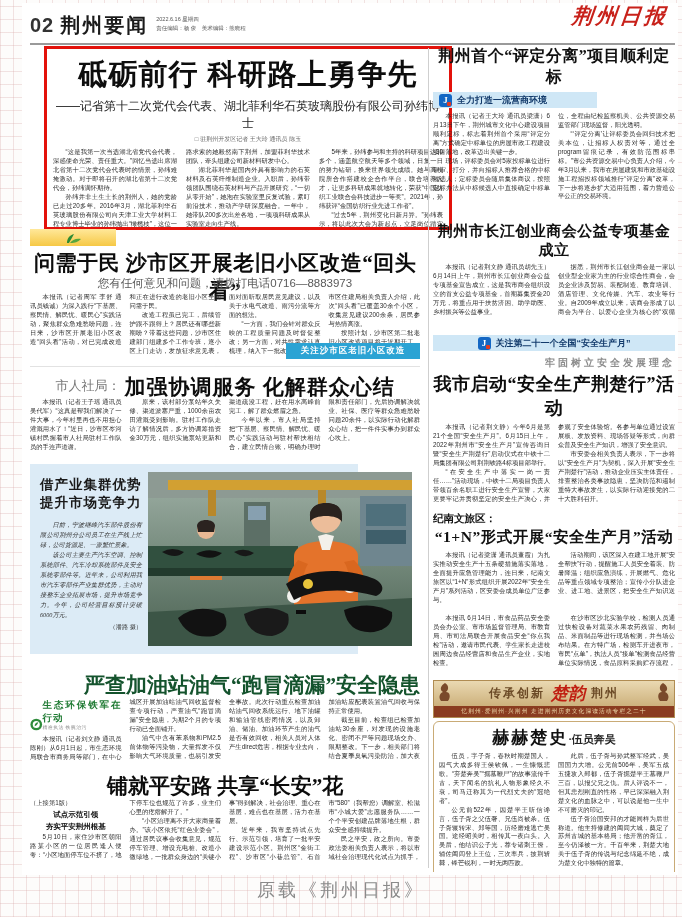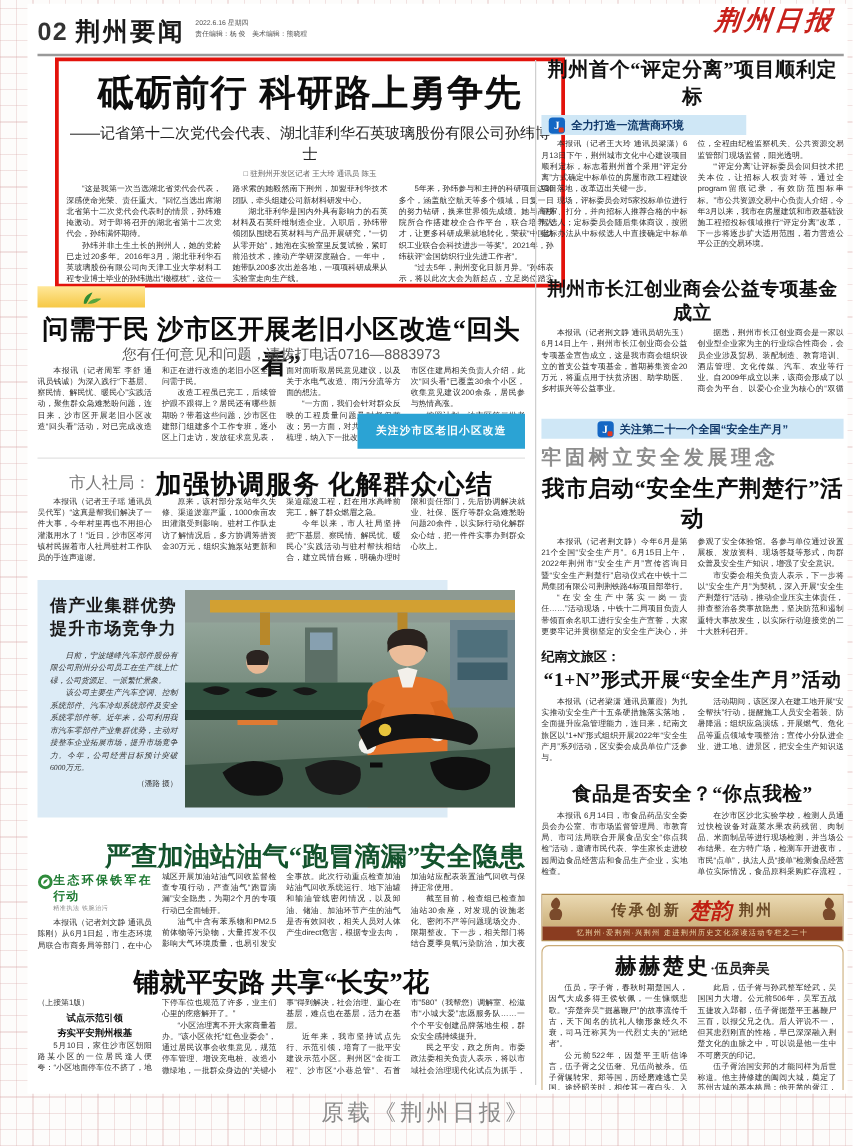--- a/index.html
+++ b/index.html
@@ -47,21 +47,21 @@
   .rcol{position:absolute;left:433px;top:46px;width:242px;height:826px;overflow:hidden;}
   .vrule{position:absolute;left:428px;top:48px;width:1px;height:820px;background:#cfcfcf;}
   .r-h1{font-size:16px;text-align:center;letter-spacing:.5px;color:#111;}
   .badge{display:flex;align-items:center;gap:5px;background:#cfe7f6;height:16px;padding:0 6px;margin-top:4px;}
   .badge.full{justify-content:center;margin-top:8px;}
   .badge .lbl{font-size:9px;font-weight:900;color:#123a6b;}
   .jlogo{width:13px;height:13px;border-radius:3px;background:#1467c4;position:relative;flex:0 0 auto;}
   .jlogo span{position:absolute;left:0;top:0;width:13px;height:13px;display:flex;align-items:center;justify-content:center;
     color:#fff;font-weight:900;font-size:9px;font-family:"Liberation Serif",serif;}
   .jlogo i{position:absolute;right:1px;bottom:1px;width:4px;height:4px;background:#e23a22;border-radius:1px;}
-  .kicker{font-size:16px;color:#8d8d8d;text-align:left;letter-spacing:3px;font-weight:bold;margin-top:5px;}
+  .kicker{font-size:10px;color:#8d8d8d;text-align:right;letter-spacing:3px;font-weight:bold;margin-top:5px;}
   .r-h2{font-size:18px;text-align:center;letter-spacing:.5px;color:#0d0d0d;margin-top:2px;}
   .r-lab{font-size:10.5px;font-weight:900;color:#111;margin-top:7px;}
 
   .chu-banner{margin-top:8px;border:1px solid #b08c52;}
   .chu-top{height:25px;background:linear-gradient(180deg,#ead9b2,#cdb17c);display:flex;align-items:center;justify-content:center;gap:6px;position:relative;}
   .chu-top .t1{font-family:"Liberation Serif",serif;font-weight:900;font-size:12px;color:#6b4a26;letter-spacing:2px;}
   .chu-top .t2{font-family:"Liberation Serif",serif;font-weight:900;font-style:italic;font-size:17px;color:#c01f12;}
   .chu-sub{height:11px;background:#8a3c20;color:#f0dcae;font-size:5.8px;display:flex;align-items:center;justify-content:center;letter-spacing:1px;}
   .chu-box{margin-top:3px;border:1px solid #c9ab76;border-radius:6px;padding:4px 5px;height:198px;overflow:hidden;}
   .chu-h{text-align:center;margin-bottom:3px;}
@@ -71,40 +71,40 @@
   .phoenix.left{left:2px;} .phoenix.right{right:2px;transform:scaleX(-1);}
 
   
   .strip{position:absolute;left:30px;top:229px;width:390px;height:17px;display:flex;}
   .strip .yel{width:86px;background:linear-gradient(180deg,#ffe89a,#f6c845);display:flex;align-items:center;justify-content:center;}
   .strip .red{flex:1;background:linear-gradient(180deg,#e03a25,#c21507);display:flex;align-items:center;justify-content:center;}
   .strip .red span{color:#ffe94e;font-weight:900;font-size:11px;letter-spacing:4px;}
   .h-huitou{position:absolute;left:30px;top:249px;width:390px;text-align:center;font-size:21px;letter-spacing:.5px;color:#0c0c0c;}
   .huitou-phone{position:absolute;left:30px;top:276px;width:390px;text-align:center;font-size:11.5px;color:#5a5a5a;}
   .huitou-body{position:absolute;left:30px;top:293px;width:390px;height:66px;}
-  .bluetag{position:absolute;right:0;bottom:0;width:134px;height:28px;background:#2ba3d4;color:#fff;
+  .bluetag{position:absolute;right:0;bottom:0;width:134px;height:16px;background:#2ba3d4;color:#fff;
     font-size:8.5px;font-weight:bold;display:flex;align-items:center;justify-content:center;letter-spacing:1px;}
 
   .renshe-row{position:absolute;left:30px;top:366px;width:390px;text-align:center;border-top:1px solid #e2e2e2;padding-top:6px;}
   .renshe-row .lab{font-size:13px;color:#777;vertical-align:4px;margin-right:4px;}
   .renshe-row .h{font-size:21px;color:#0c0c0c;letter-spacing:1px;}
   .renshe-body{position:absolute;left:30px;top:398px;width:390px;height:60px;}
 
   .photo-panel{position:absolute;left:30px;top:464px;width:328px;height:190px;background:#dcebf6;}
   .photo-txt{position:absolute;left:10px;top:12px;width:102px;}
   .photo-title{font-size:13.5px;font-weight:900;color:#1a1a1a;line-height:1.35;letter-spacing:1px;}
   .photo-cap{margin-top:8px;font-family:"Liberation Serif","DejaVu Serif",serif;font-style:italic;font-size:6.2px;line-height:1.6;color:#333;text-align:justify;}
   .photo-cap p{margin:0;text-indent:2em;}
   .photo-credit{margin-top:3px;font-size:6.2px;color:#333;text-align:right;font-family:"Liberation Serif",serif;}
   .photo-img{position:absolute;left:118px;top:8px;width:264px;height:174px;overflow:hidden;background:#6e7f72;}
 
   .kick-c{position:absolute;left:30px;top:658px;width:390px;text-align:center;font-size:11.5px;color:#666;letter-spacing:2px;}
   .h-gas{position:absolute;left:30px;top:671px;width:390px;text-align:right;font-size:21px;color:#14532d;}
   .gas-body{position:absolute;left:30px;top:698px;width:390px;height:70px;}
-  .ecobadge{display:flex;align-items:flex-start;gap:0;margin-bottom:3px;break-inside:avoid;}
+  .ecobadge{display:flex;align-items:flex-end;gap:0;margin-bottom:3px;break-inside:avoid;}
   .ecobadge .t{font-size:9.5px;font-weight:900;color:#1e7a32;letter-spacing:1px;}
   .ecobadge .s{font-size:4.8px;color:#888;display:block;letter-spacing:.5px;}
 
   .h-pingan{position:absolute;left:30px;top:772px;width:390px;text-align:center;font-size:21px;color:#0c0c0c;}
   .pingan-body{position:absolute;left:30px;top:799px;width:390px;height:70px;}
   .pingan-body .cont{text-indent:0;font-size:6.3px;color:#333;margin-bottom:2px;}
   .pingan-body h4{margin:1px 0;text-align:center;font-size:7.5px;color:#111;}
 
   .footer{position:absolute;left:0;top:878px;width:682px;text-align:center;
     font-size:18px;color:#8a8a8a;letter-spacing:3px;}
@@ -172,21 +172,20 @@
       <p>市安委会相关负责人表示，下一步将以“安全生产月”为契机，深入开展“安全生产荆楚行”活动，推动企业压实主体责任，排查整治各类事故隐患，坚决防范和遏制重特大事故发生，以实际行动迎接党的二十大胜利召开。</p>
     </div>
 
     <div class="r-lab">纪南文旅区：</div>
     <div class="r-h1 serifb" style="font-size:15.5px;margin-top:1px;">“1+N”形式开展“安全生产月”活动</div>
     <div class="art cols2" style="height:60px;margin-top:3px;">
       <p>本报讯（记者梁潇 通讯员董霞）为扎实推动安全生产十五条硬措施落实落地，全面提升应急管理能力，连日来，纪南文旅区以“1+N”形式组织开展2022年“安全生产月”系列活动，区安委会成员单位广泛参与。</p>
       <p>活动期间，该区深入在建工地开展“安全帮扶”行动，提醒施工人员安全着装、防暑降温；组织应急演练，开展燃气、危化品等重点领域专项整治；宣传小分队进企业、进工地、进景区，把安全生产知识送到千家万户，营造“人人讲安全、个个会应急”的浓厚氛围。</p>
     </div>
 
-    <div class="r-h1 serifb" style="font-size:15.5px;margin-top:7px;">食品是否安全？“你点我检”</div>
     <div class="art cols2" style="height:58px;margin-top:3px;">
       <p>本报讯 6月14日，市食品药品安全委员会办公室、市市场监督管理局、市教育局、市司法局联合开展食品安全“你点我检”活动，邀请市民代表、学生家长走进校园周边食品经营店和食品生产企业，实地检查。</p>
       <p>在沙市区沙北实验学校，检测人员通过快检设备对蔬菜水果农药残留、肉制品、米面制品等进行现场检测，并当场公布结果。在方特广场，检测车开进夜市，市民“点单”，执法人员“接单”检测食品经营单位实际情况，食品原料采购贮存流程，以及餐饮具清洗消毒等食品安全管理制度落实情况，并对现场食品及食品相关产品开展抽样检测。</p>
 
     </div>
 
     <div class="chu-banner">
       <div class="chu-top">
         <svg class="phoenix left" viewBox="0 0 18 23">
             <path d="M9 1 C13 3 13 8 10 10 C14 10 15 15 12 19 L5 19 C2 15 4 11 7 10 C3 8 5 3 9 1 Z" fill="#7a4a2b"></path>

